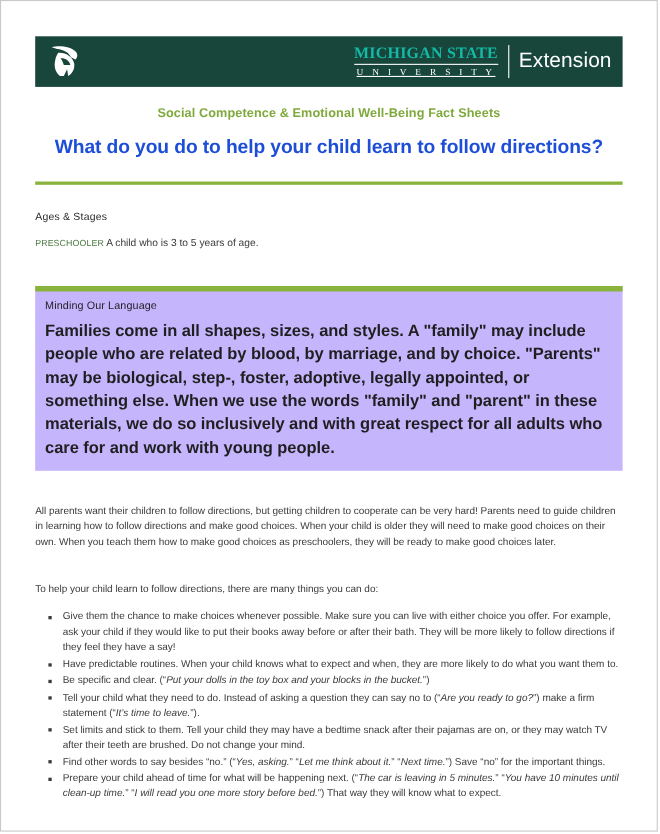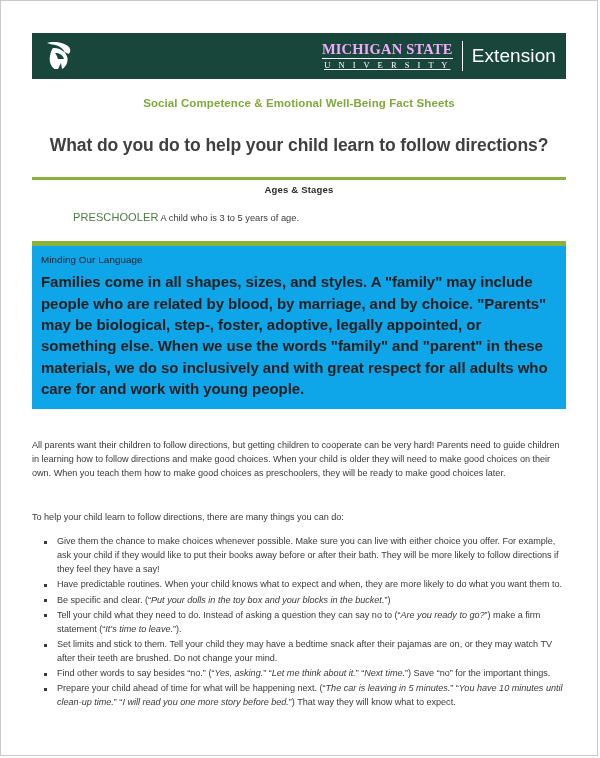--- a/index.html
+++ b/index.html
@@ -51,21 +51,21 @@
     display: flex;
     flex-direction: column;
     justify-content: center;
     padding-right: 9px;
   }
   .msu-line1 {
     font-family: "Liberation Serif", serif;
     font-weight: bold;
     font-size: 14.5px;
     letter-spacing: 0.2px;
-    color: #f0abfc;
+    color: #14b8a6;
     line-height: 1.05;
     border-bottom: 1px solid #ffffff;
     padding-bottom: 1px;
     white-space: nowrap;
   }
   .msu-line2 {
     font-family: "Liberation Serif", serif;
     font-size: 8.5px;
     letter-spacing: 3.0px;
     color: #ffffff;
@@ -97,61 +97,59 @@
   }
   .series-line {
     color: #7fa93c;
     font-weight: bold;
     font-size: 11.5px;
     line-height: 1.55;
     letter-spacing: 0.1px;
   }
   .fact-title {
     text-align: center;
-    color: #404040;
+    color: #1d4ed8;
     font-weight: bold;
     font-size: 17.5px;
-    margin-top: 22px;
+    margin-top: 10px;
     letter-spacing: -0.1px;
     white-space: nowrap;
   }
 
   
   .green-rule {
     height: 3px;
     background: #8ab33e;
     margin-top: 21px;
   }
   .section-heading {
-    font-weight: bold;
+    font-weight: normal;
     font-size: 9.5px;
     color: #2b2b2b;
-    margin-top: 4px;
+    margin-top: 24px;
     letter-spacing: 0.2px;
-    text-align: center;
   }
   .def-line {
     font-size: 9.3px;
     color: #3a3a3a;
     margin-top: 11px;
     line-height: 1.3;
   }
   .smallcaps {
     font-variant: small-caps;
     text-transform: lowercase;
     color: #4d7a44;
-    font-size: 15px;
-    letter-spacing: 0.1px;
-    margin-left: 41px;
+    font-size: 11px;
+    letter-spacing: 0.1px;
   }
 
   
   .mol-box {
-    margin-top: 16px;
-    background: #0ea5e9;
+    margin-top: 32px;
+    background: #c4b5fd;
     border-top: 5px solid #8ab33e;
     padding: 8px 9px 10px 9px;
     box-sizing: border-box;
   }
   .mol-heading {
     font-size: 9.8px;
     color: #1f1f1f;
     margin-bottom: 6px;
     letter-spacing: 0.1px;
   }

